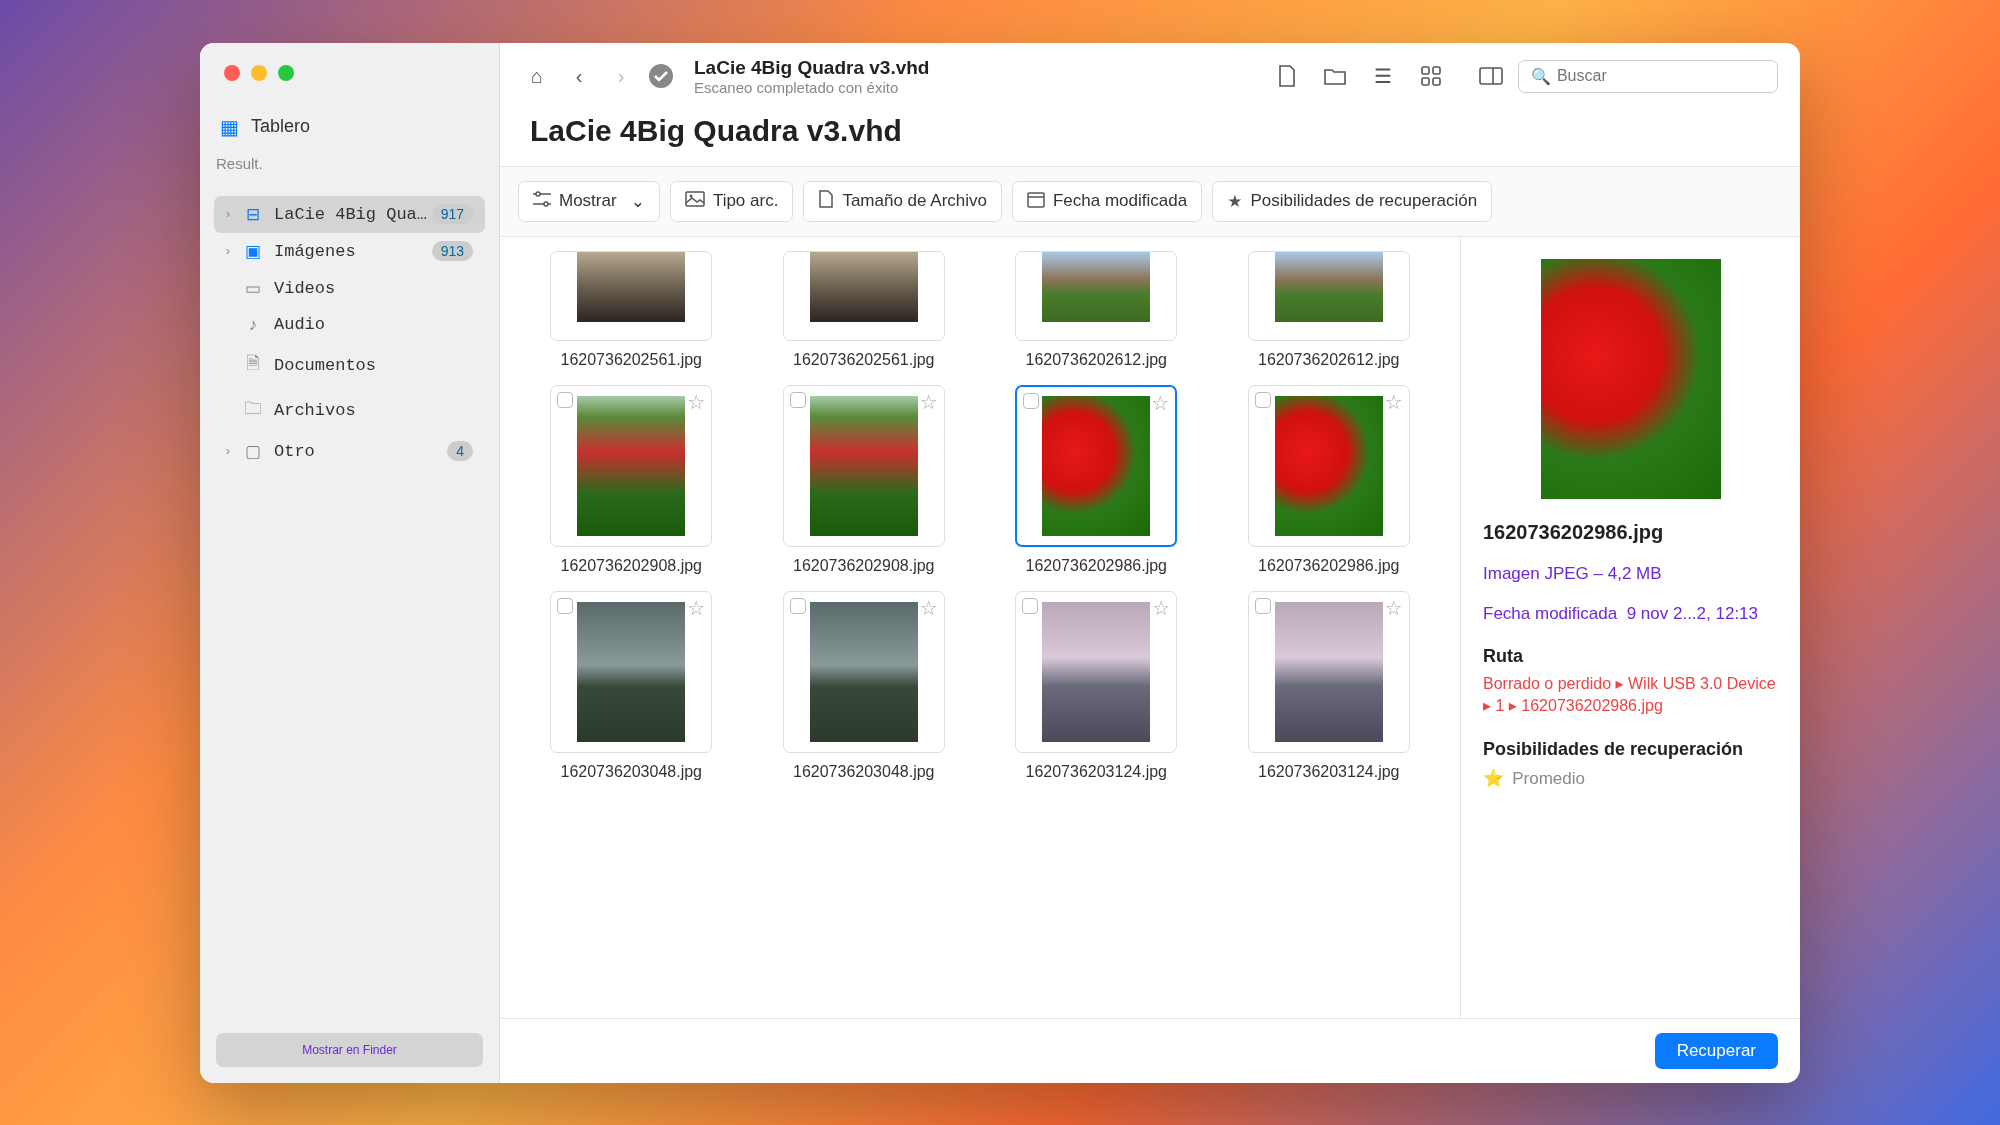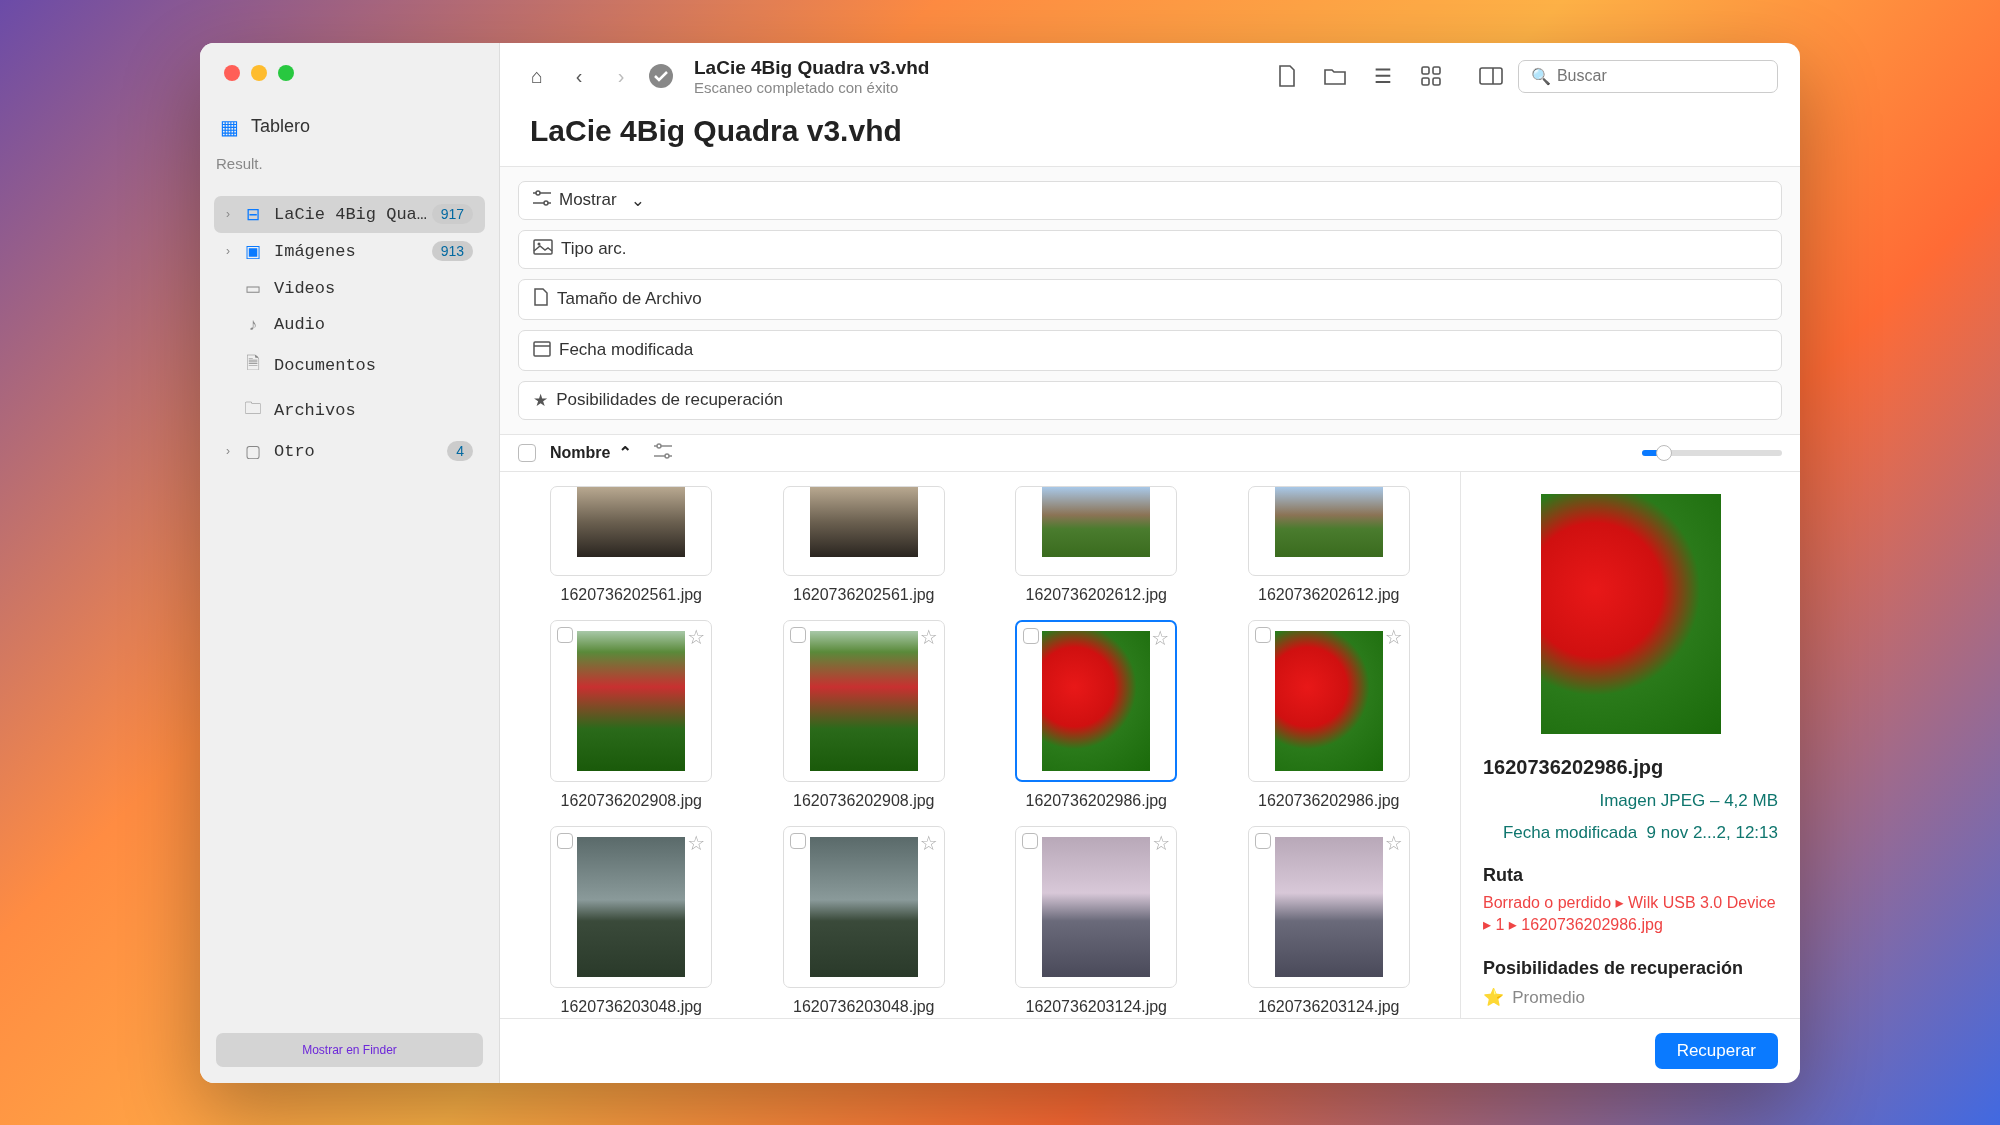--- a/index.html
+++ b/index.html
@@ -28,21 +28,21 @@
 .tb-title{margin-left:8px;}
 .tb-title h3{font-size:19px;font-weight:600;color:#222;}
 .tb-title p{font-size:15px;color:#888;}
 .tb-spacer{flex:1;}
 .tb-group{display:flex;gap:18px;margin-right:18px;}
 .search{display:flex;align-items:center;border:1px solid #ccc;border-radius:7px;padding:6px 12px;width:260px;}
 .search input{border:none;outline:none;font-size:16px;flex:1;background:transparent;color:#3b82f6;}
 .header-area{padding:4px 30px 18px;}
 .header-area h1{font-size:30px;font-weight:700;color:#222;}
 .header-area .sub{font-size:22px;color:#888;font-weight:600;margin-top:4px;}
-.filters{display:flex;gap:10px;padding:14px 18px;border-top:1px solid #e5e5e5;border-bottom:1px solid #e5e5e5;background:#fafafa;flex-direction:column;}
+.filters{display:flex;gap:10px;padding:14px 18px;border-top:1px solid #e5e5e5;border-bottom:1px solid #e5e5e5;background:#fafafa;}
 .filter-btn{display:flex;align-items:center;gap:8px;padding:8px 14px;border:1px solid #ddd;background:#fff;border-radius:7px;font-size:17px;color:#333;cursor:pointer;}
 .list-hdr{display:flex;align-items:center;padding:8px 18px;border-bottom:1px solid #e5e5e5;gap:14px;}
 .list-hdr .cb{width:18px;height:18px;border:1.5px solid #bbb;border-radius:4px;}
 .list-hdr .sort{font-size:16px;font-weight:600;color:#222;display:flex;align-items:center;gap:8px;}
 .list-hdr .slider{margin-left:auto;width:140px;height:6px;background:#ddd;border-radius:3px;position:relative;}
 .list-hdr .slider .fill{position:absolute;left:0;top:0;width:18px;height:6px;background:#0a7aff;border-radius:3px;}
 .list-hdr .slider .thumb{position:absolute;left:14px;top:-5px;width:16px;height:16px;background:#fff;border:1px solid #bbb;border-radius:50%;}
 .content{flex:1;display:flex;overflow:hidden;}
 .grid{flex:1;padding:14px 30px;display:grid;grid-template-columns:repeat(4,1fr);gap:16px 30px;overflow-y:auto;align-content:start;}
 .thumb-card{display:flex;flex-direction:column;align-items:center;}
@@ -55,21 +55,21 @@
 .thumb-name{font-size:16px;color:#333;text-align:center;margin-top:10px;word-break:break-all;max-width:160px;}
 .img-car{background:linear-gradient(180deg,#b8a890 0%,#6b6050 50%,#2a2520 100%);}
 .img-tree{background:linear-gradient(180deg,#a8c8e8 0%,#8b7355 40%,#4a7c2e 60%,#3a6b1e 100%);}
 .img-field{background:linear-gradient(180deg,#a8c8a8 0%,#5a8a3a 15%,#c83030 40%,#2a6a1a 70%,#1a5a0a 100%);}
 .img-tulip{background:radial-gradient(circle at 30% 40%,#e81818 0%,#d01010 35%,#2a7a1a 55%,#1a6a0a 100%);}
 .img-sky1{background:linear-gradient(180deg,#5a6a6a 0%,#8a9a9a 45%,#3a4a3a 60%,#2a3a2a 100%);}
 .img-sky2{background:linear-gradient(180deg,#b8a8b8 0%,#d8c8d8 40%,#6a6a7a 60%,#4a4a5a 100%);}
 .preview{width:340px;border-left:1px solid #e5e5e5;padding:22px;overflow-y:auto;}
 .preview .pimg{width:180px;height:240px;margin:0 auto 22px;}
 .preview h4{font-size:20px;font-weight:600;color:#222;}
-.preview .meta{font-size:17px;color:#0f766e;margin-top:12px;text-align:right;}
+.preview .meta{font-size:17px;color:#6d28d9;margin-top:20px;}
 .preview .section-t{font-size:18px;font-weight:600;color:#222;margin-top:22px;}
 .preview .path{font-size:16px;color:#ef4444;margin-top:6px;line-height:1.4;}
 .preview .recov{display:flex;align-items:center;gap:8px;margin-top:8px;color:#888;font-size:17px;}
 .footer{border-top:1px solid #e5e5e5;padding:14px 22px;display:flex;justify-content:flex-end;}
 .recover-btn{background:#0a7aff;color:#ffffff;border:none;border-radius:7px;padding:8px 22px;font-size:17px;cursor:pointer;}
 </style>
 </head>
 <body>
 
 <div class="window">
@@ -221,39 +221,20 @@
             </svg>
         </span>
         <span>Fecha modificada</span>
       </button>
       <button class="filter-btn">
         <span style="color:#555;">★</span>
         <span>Posibilidades de recuperación</span>
       </button>
     </div>
 
-    <div class="list-hdr">
-      <div class="cb"></div>
-      <div class="sort">
-        <span>Nombre</span>
-        <span>⌃</span>
-      </div>
-      <span style="color:#888;margin-left:8px;">
-        <svg width="18" height="16" viewBox="0 0 18 16">
-            <line x1="0" y1="3" x2="18" y2="3" stroke="#888" stroke-width="1.5"></line>
-            <circle cx="5" cy="3" r="2" fill="#fff" stroke="#888" stroke-width="1.5"></circle>
-            <line x1="0" y1="13" x2="18" y2="13" stroke="#888" stroke-width="1.5"></line>
-            <circle cx="13" cy="13" r="2" fill="#fff" stroke="#888" stroke-width="1.5"></circle>
-          </svg>
-      </span>
-      <div class="slider">
-        <div class="fill"></div>
-          <div class="thumb"></div>
-      </div>
-    </div>
 
     <div class="content">
       <div class="grid" id="grid">
           <div class="thumb-card">
             <div class="thumb-box" style="height: 90px; align-items: flex-start;">
               <div class="thumb-img half img-car"></div>
             </div>
             <div class="thumb-name">1620736202561.jpg</div>
           </div>
           <div class="thumb-card">

